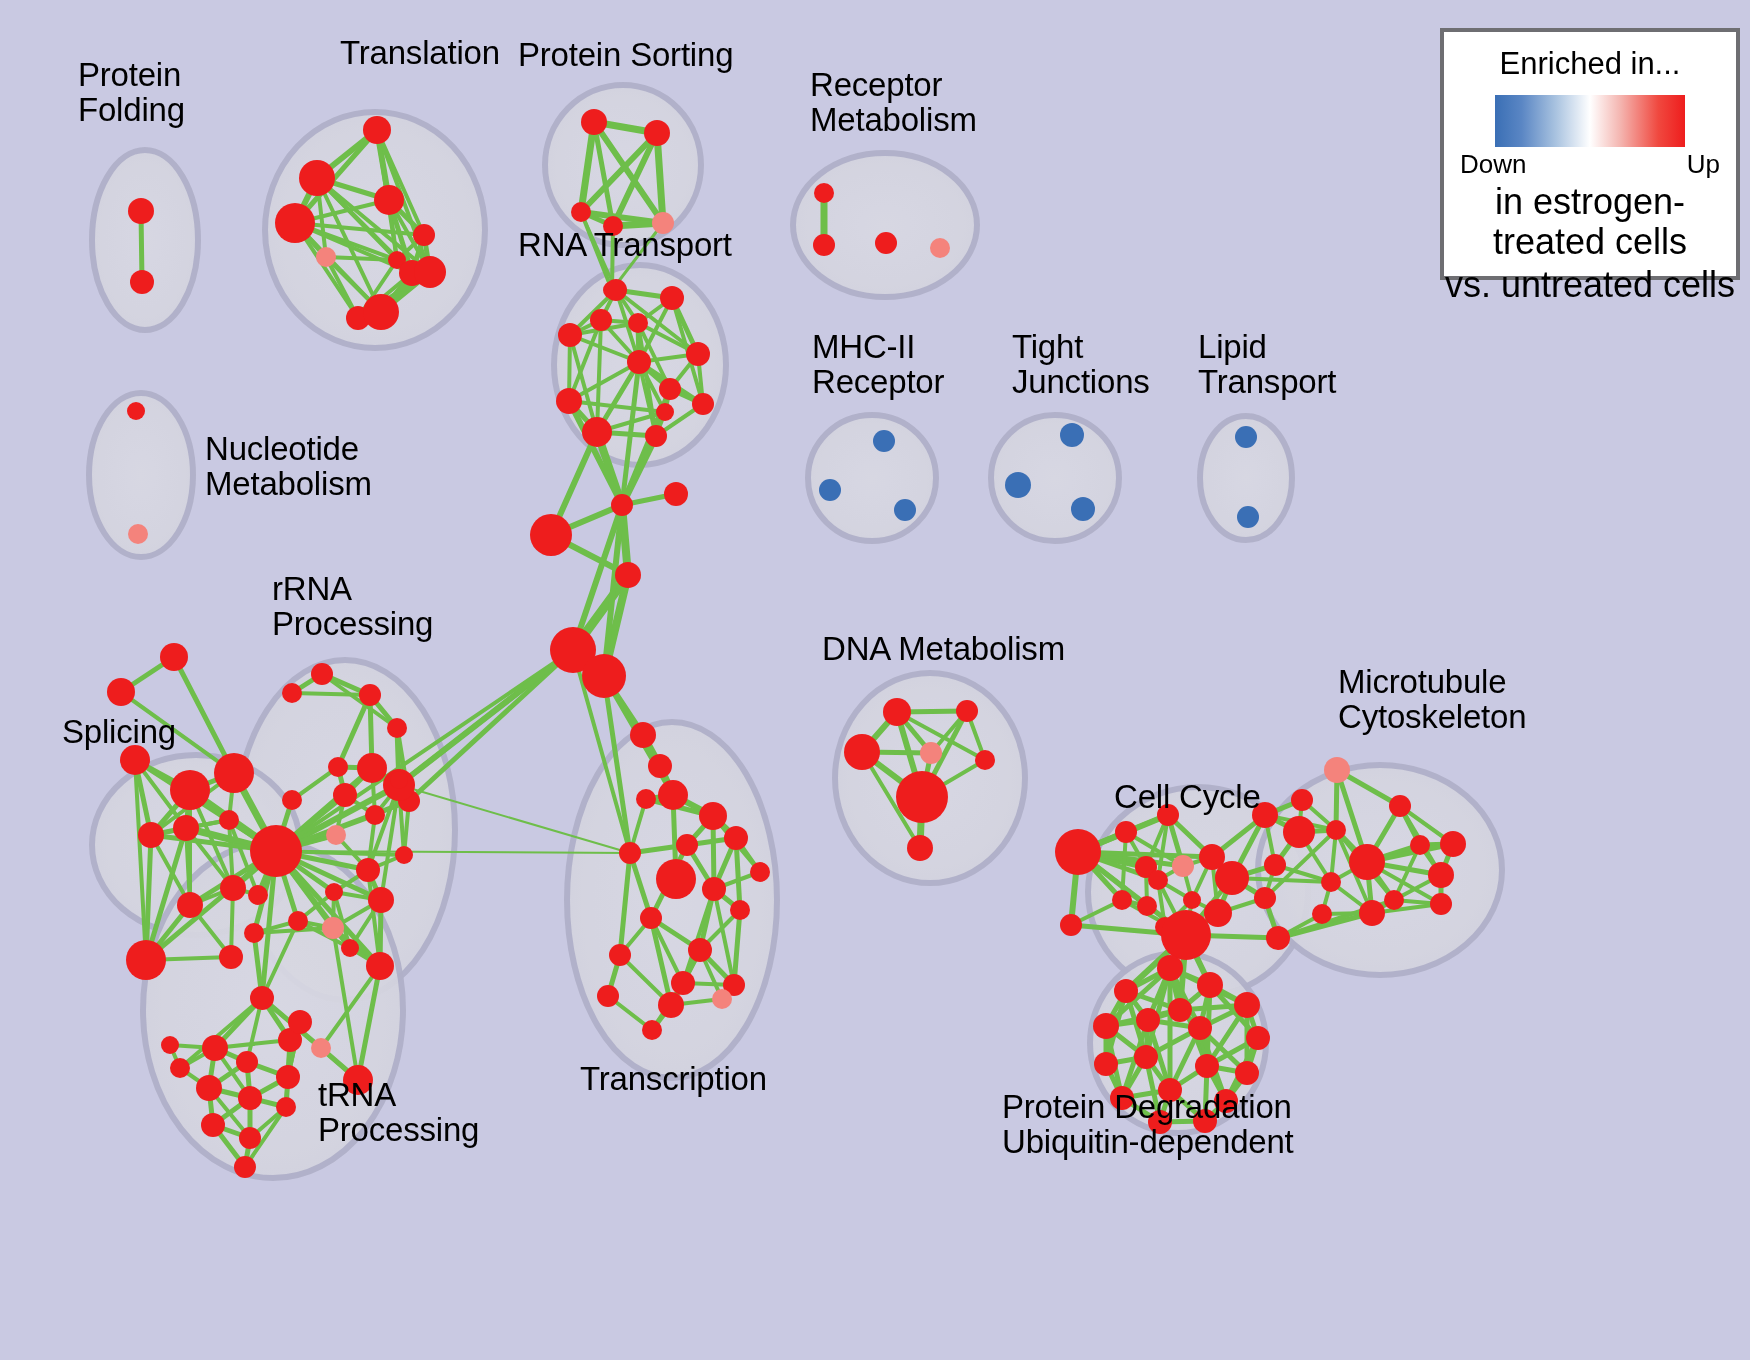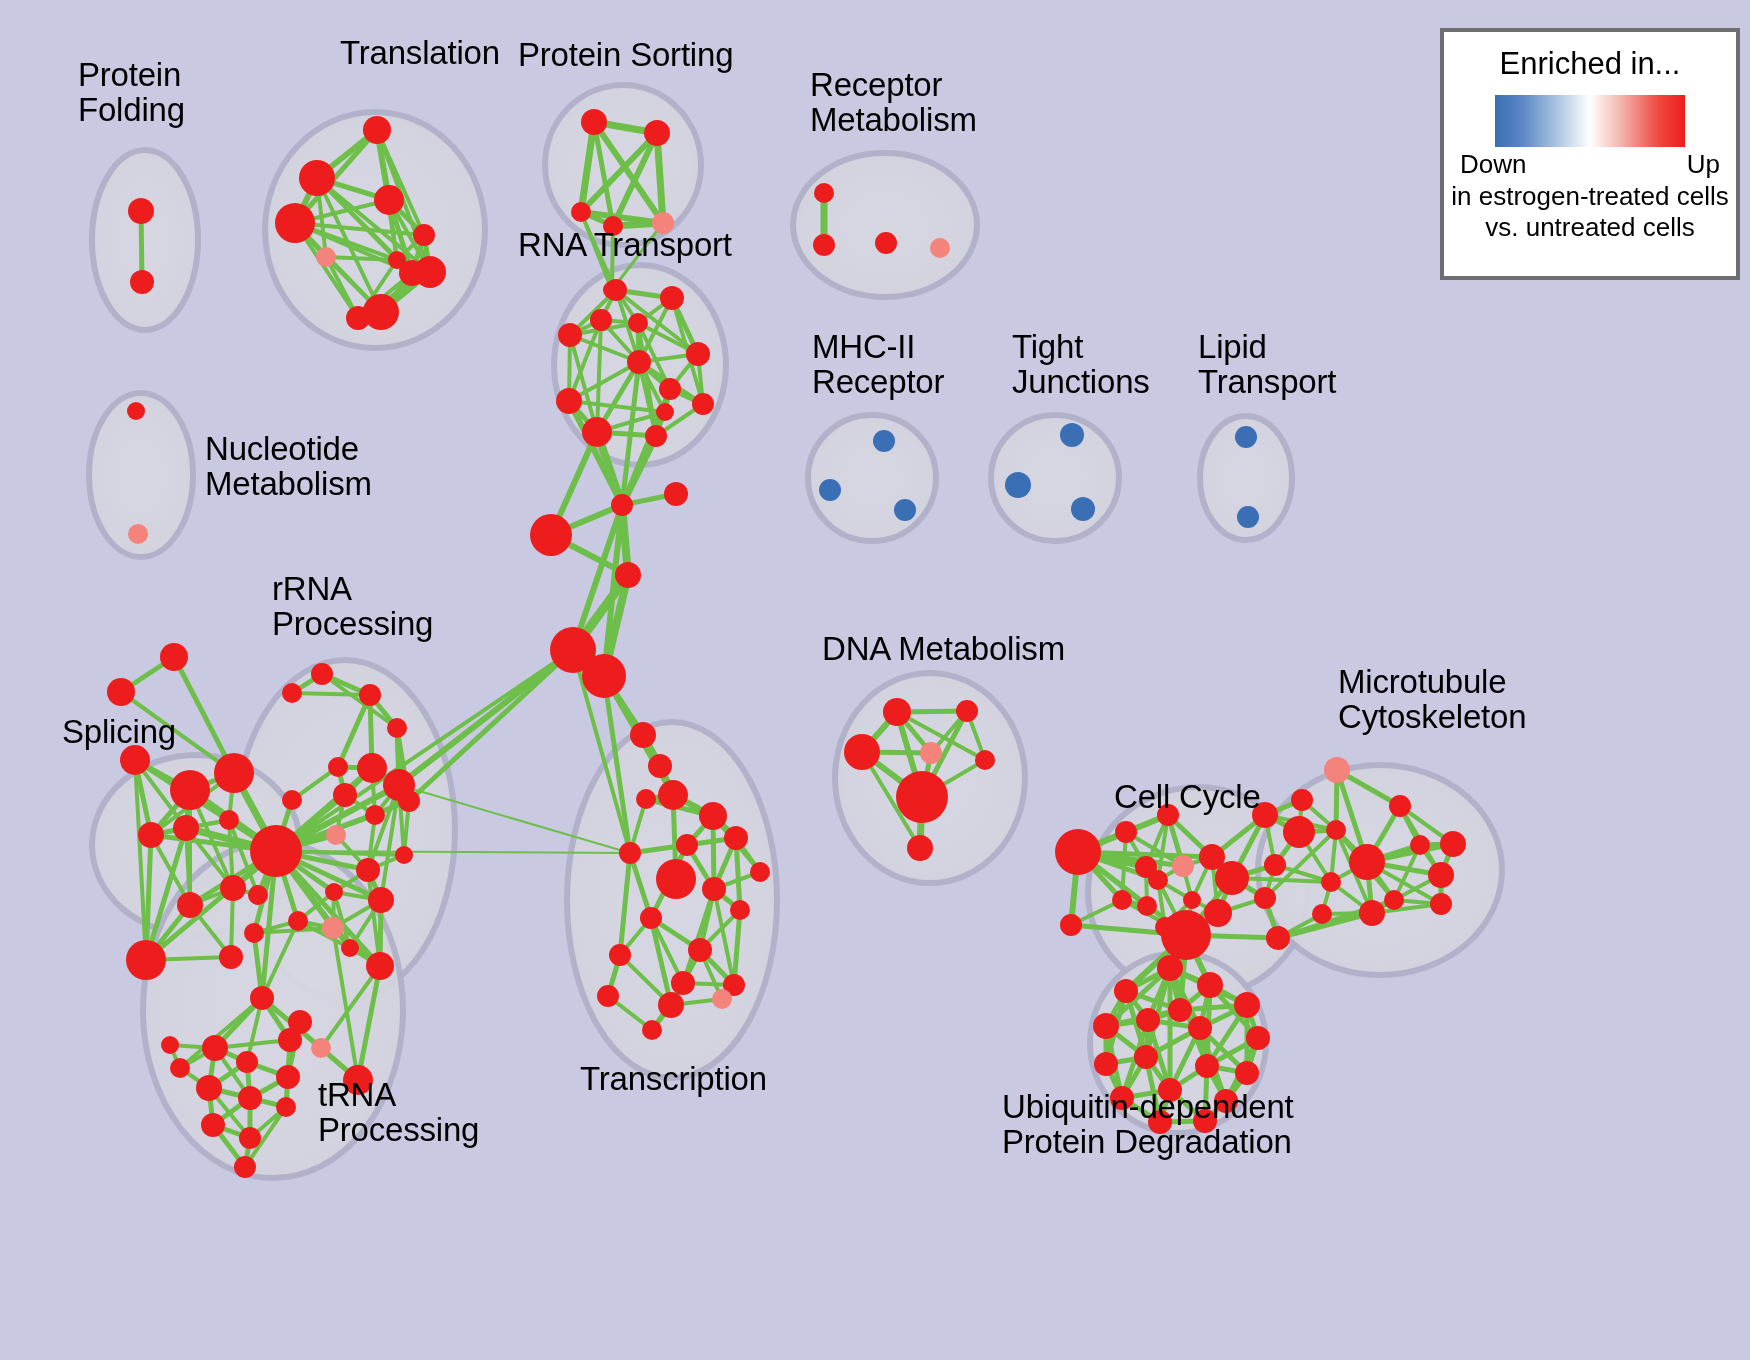--- a/index.html
+++ b/index.html
@@ -40,21 +40,21 @@
     margin:13px auto 0 auto;
     width:190px;height:52px;
     background:linear-gradient(to right,#3a6fb5 0%,#5a86c4 14%,#a9c3e0 32%,#ffffff 50%,#f4b5b0 66%,#f0483f 86%,#ee1d1d 100%);
   }
   #legend .ends{
     display:flex;justify-content:space-between;
     padding:2px 16px 0 16px;
     font-size:26px;color:#000;
   }
   #legend .sub{
-    text-align:center;font-size:26px;color:#000;line-height:1.12;margin-top:2px;
+    text-align:center;font-size:36px;color:#000;line-height:1.12;margin-top:2px;
   }
 </style>
 </head>
 <body>
 
 <div id="stage">
 
   <svg id="net" viewBox="0 0 1750 1360">
     <defs>
       <radialGradient id="clusterGrad" cx="50%" cy="50%" r="55%">
@@ -768,21 +768,21 @@
       <div class="clabel" style="left: 812px; top: 330px;"><div>MHC-II</div><div>Receptor</div></div>
       <div class="clabel" style="left: 1012px; top: 330px;"><div>Tight</div><div>Junctions</div></div>
       <div class="clabel" style="left: 1198px; top: 330px;"><div>Lipid</div><div>Transport</div></div>
       <div class="clabel" style="left: 272px; top: 572px;"><div>rRNA</div><div>Processing</div></div>
       <div class="clabel" style="left: 62px; top: 715px;"><div>Splicing</div></div>
       <div class="clabel" style="left: 822px; top: 632px;"><div>DNA Metabolism</div></div>
       <div class="clabel" style="left: 1318px; top: 665px; margin-left: 20px;"><div>Microtubule</div><div>Cytoskeleton</div></div>
       <div class="clabel" style="left: 1114px; top: 780px;"><div>Cell Cycle</div></div>
       <div class="clabel" style="left: 580px; top: 1062px;"><div>Transcription</div></div>
       <div class="clabel" style="left: 318px; top: 1078px;"><div>tRNA</div><div>Processing</div></div>
-      <div class="clabel" style="left: 1002px; top: 1090px;"><div>Ubiquitin-dependent</div><div>Protein Degradation</div></div>
+      <div class="clabel" style="left: 1002px; top: 1090px;"><div>Protein Degradation</div><div>Ubiquitin-dependent</div></div>
     </div>
 
   <div id="legend">
     <div class="ltitle">Enriched in...</div>
     <div class="bar"></div>
     <div class="ends">
       <span>Down</span>
       <span>Up</span>
     </div>
     <div class="sub">in estrogen-treated cells</div>

